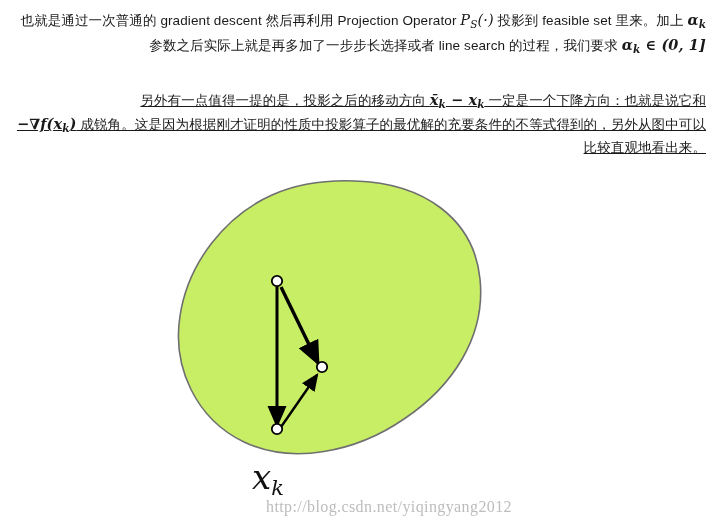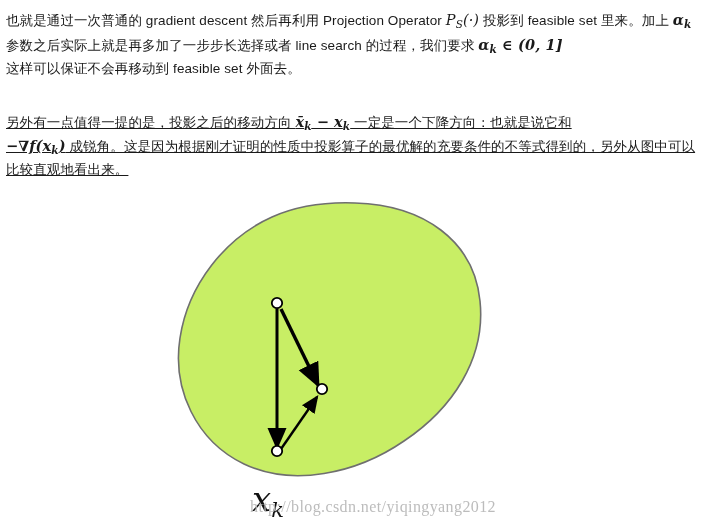--- a/index.html
+++ b/index.html
@@ -14,20 +14,21 @@
     color: #000000;
     overflow: hidden;
     position: relative;
   }
   .page {
     position: relative;
     width: 716px;
     height: 530px;
     box-sizing: border-box;
     padding: 8px 10px 0 6px;
+    text-align: right;
   }
   .para {
     font-size: 13.5px;
     line-height: 1.62;
     color: #1a1a1a;
     margin: 0 0 0 0;
     letter-spacing: 0.1px;
   }
   .para2 {
     margin-top: 30px;
@@ -61,21 +62,21 @@
     margin-left: -6px;
     padding-left: 24px;
   }
   .figsvg {
     position: absolute;
     left: 0;
     top: 0;
   }
   .watermark {
     position: absolute;
-    left: 250px;
+    left: 266px;
     top: 498px;
     font-family: "Liberation Serif", serif;
     font-size: 16px;
     color: #b9b9b9;
     letter-spacing: 0.4px;
     white-space: nowrap;
     opacity: 0.95;
   }
   .lbl {
     position: absolute;
@@ -94,21 +95,20 @@
     vertical-align: -0.3em;
   }
 </style>
 </head>
 <body>
 
 <div class="page">
 
   <p class="para">
     <span>也就是通过一次普通的 gradient descent 然后再利用 Projection Operator </span><span class="mathi"><span>P</span><span class="sub">S</span><span class="mathup">(·)</span></span><span> 投影到 feasible set 里来。加上 </span><span class="mathb"><span>α</span><span class="sub">k</span></span><span> 参数之后实际上就是再多加了一步步长选择或者 line search 的过程，我们要求 </span><span class="mathb"><span>α</span><span class="sub">k</span><span class="mathup" style="font-weight:bold"> ∈ (0, 1]</span></span><br>
-    <span>这样可以保证不会再移动到 feasible set 外面去。</span>
   </p>
 
   <p class="para para2">
     <span>另外有一点值得一提的是，投影之后的移动方向 </span><span class="mathb"><span>x̄</span><span class="sub">k</span><span> − x</span><span class="sub">k</span></span><span> 一定是一个下降方向：也就是说它和 </span><br>
     <span class="mathb"><span>−∇f(x</span><span class="sub">k</span><span>)</span></span><span> 成锐角。这是因为根据刚才证明的性质中投影算子的最优解的充要条件的不等式得到的，另外从图中可以比较直观地看出来。</span>
   </p>
 
   <div class="figwrap">
     <svg class="figsvg" width="716" height="330" viewBox="0 0 716 330">
       <defs>

